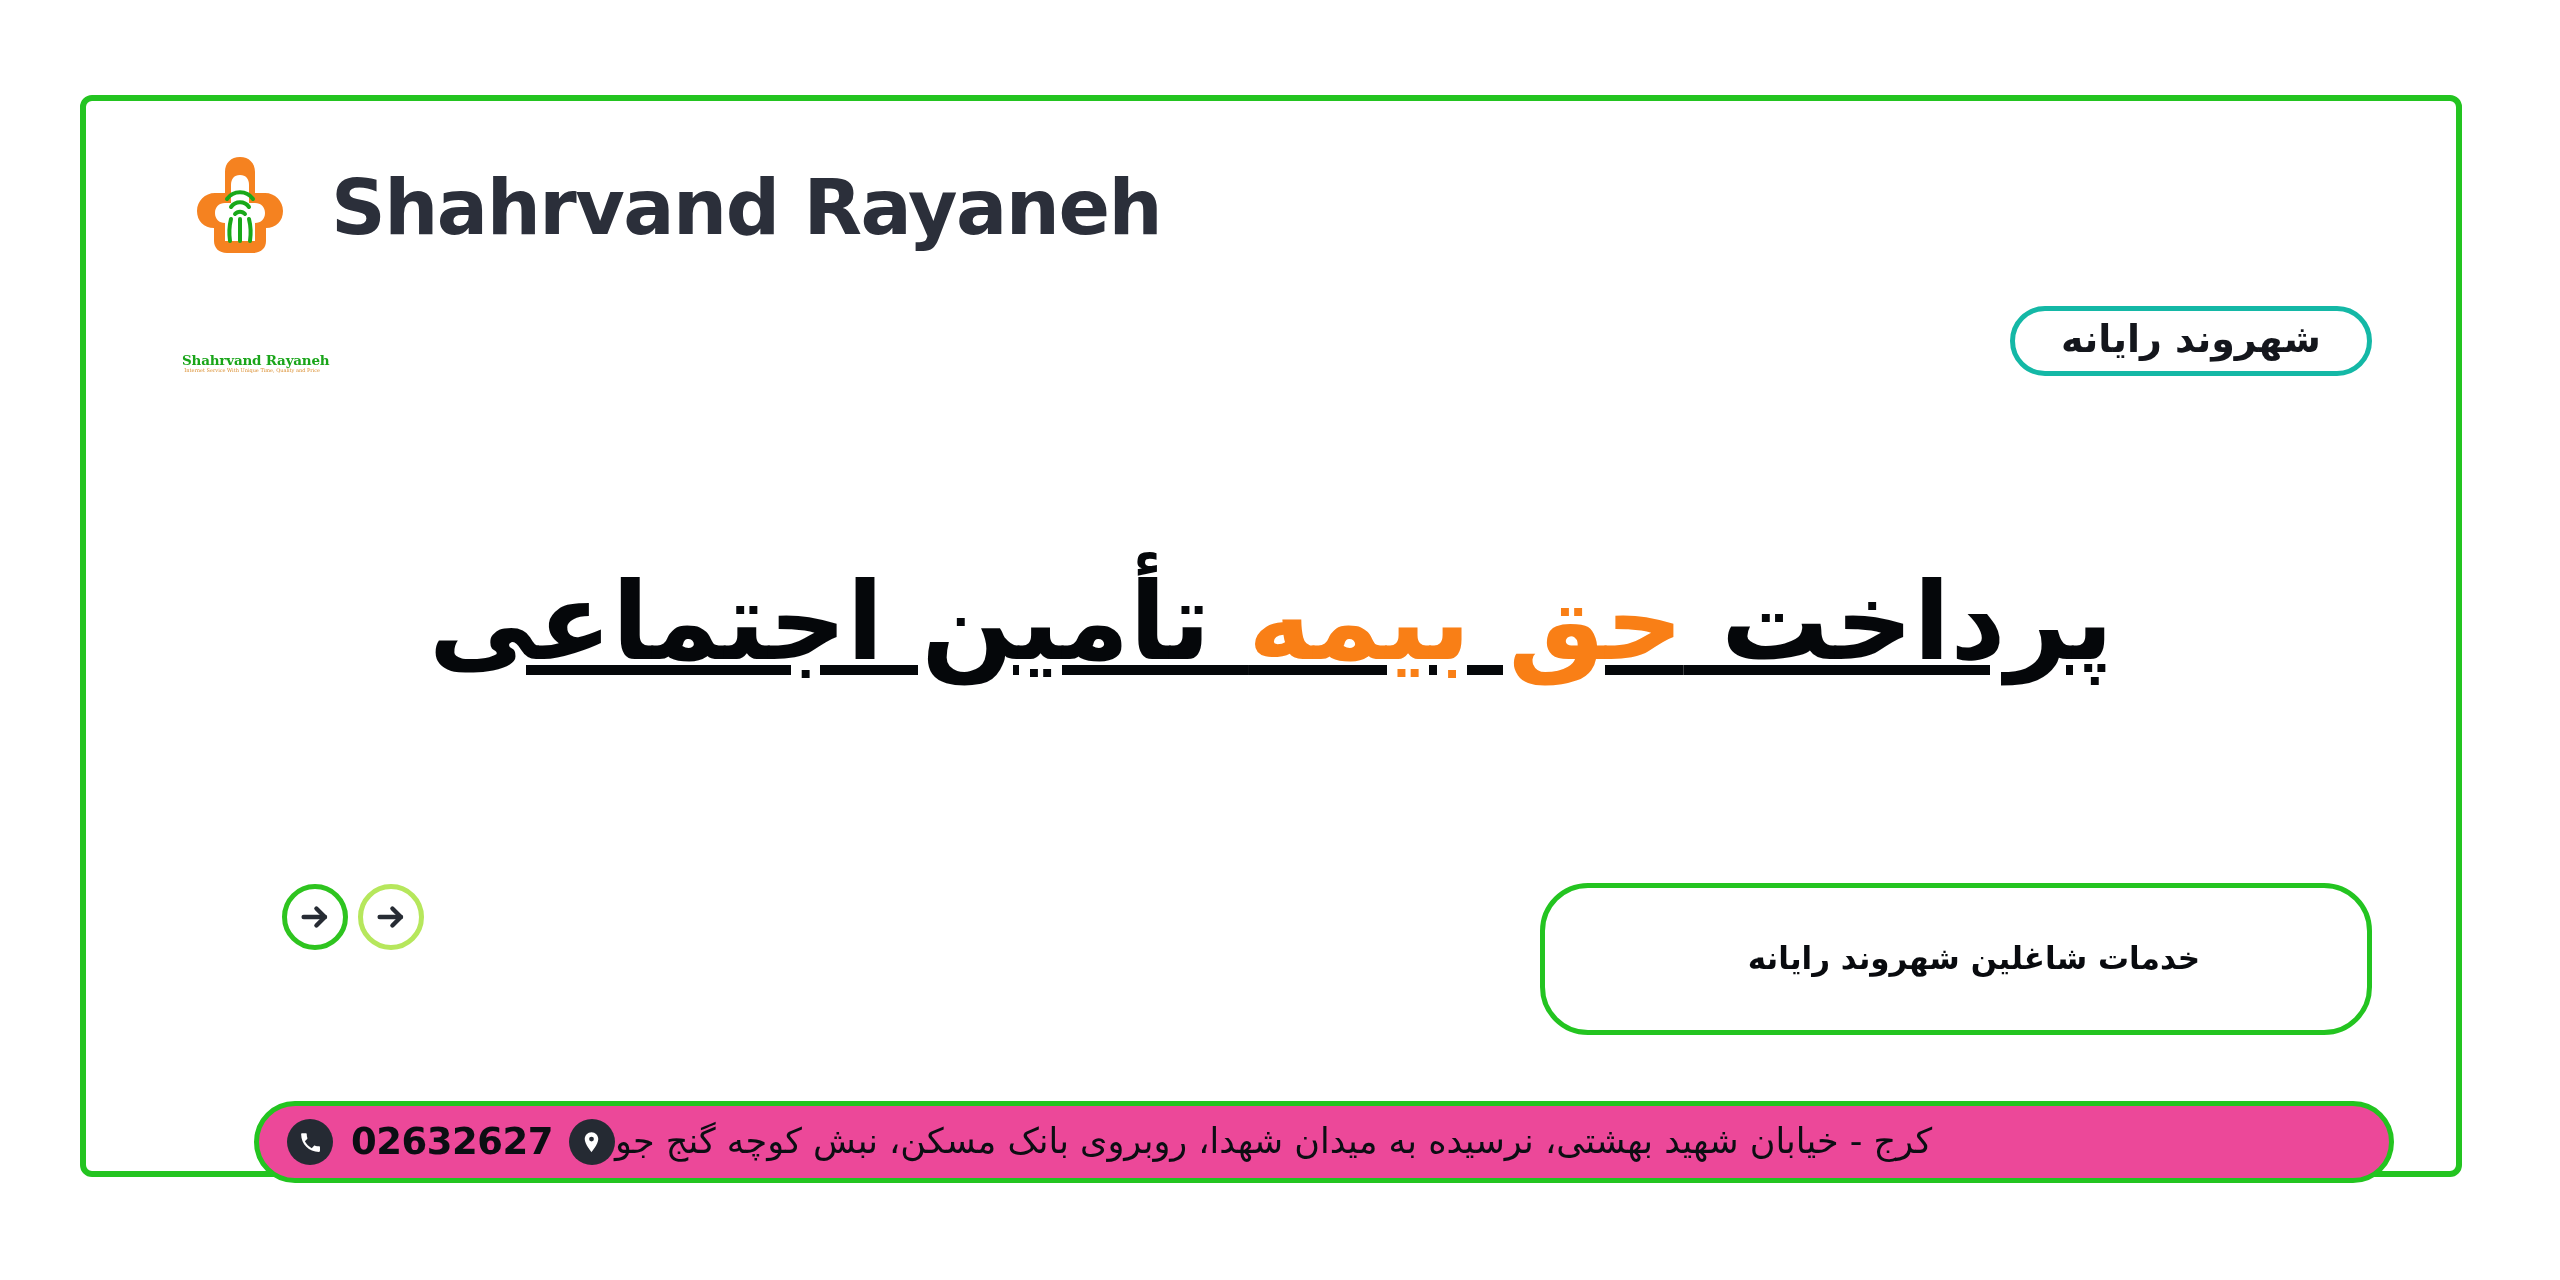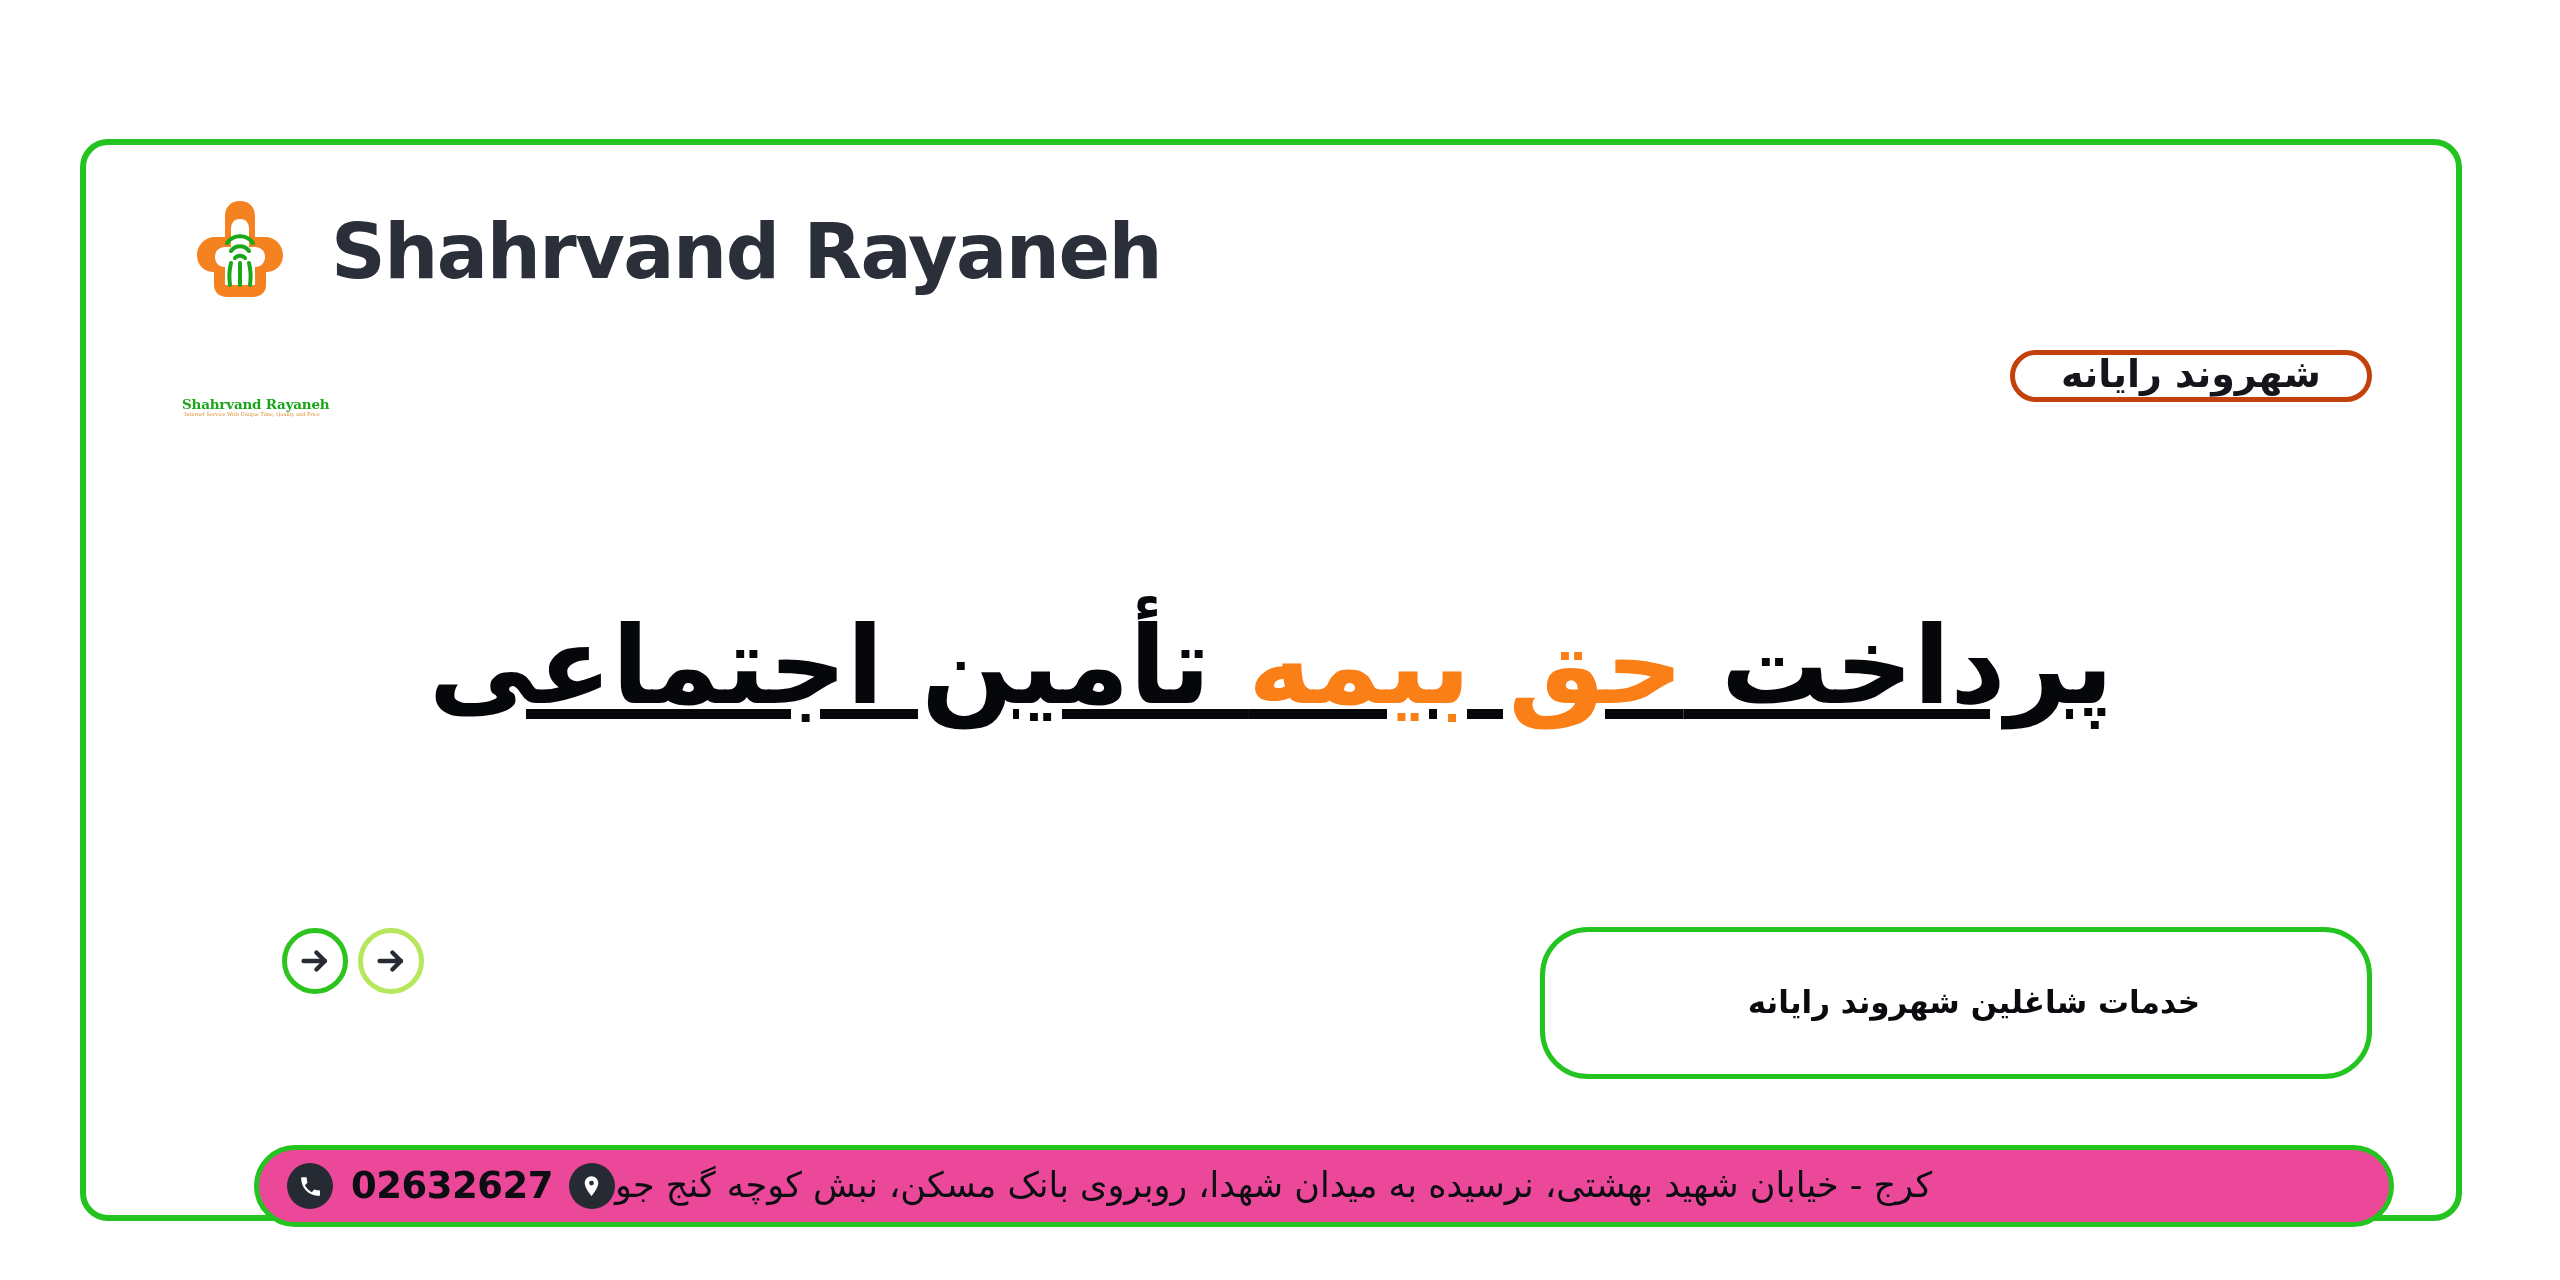--- a/index.html
+++ b/index.html
@@ -18,23 +18,22 @@
 
   
   .card {
     position: absolute;
     left: 80px;
     top: 95px;
     width: 2382px;
     height: 1082px;
     box-sizing: border-box;
     border: 6px solid #23c420;
-    border-radius: 28px;
-    background: #ffffff;
-    margin-top: 44px;
+    border-radius: 12px;
+    background: #ffffff;
   }
 
   
   .header {
     position: absolute;
     left: 0;
     top: 0;
     width: 100%;
     height: 220px;
   }
@@ -99,23 +98,23 @@
     white-space: nowrap;
     line-height: 1;
   }
 
   
   .brand-pill {
     position: absolute;
     right: 84px;
     top: 205px;
     width: 362px;
-    height: 52px;
-    box-sizing: border-box;
-    border: 5px solid #c2410c;
+    height: 70px;
+    box-sizing: border-box;
+    border: 5px solid #14b8a6;
     border-radius: 36px;
     background: #ffffff;
     display: flex;
     align-items: center;
     justify-content: center;
   }
   .brand-pill span {
     font-family: "DejaVu Sans", "Liberation Sans", sans-serif;
     font-size: 38px;
     font-weight: 600;

